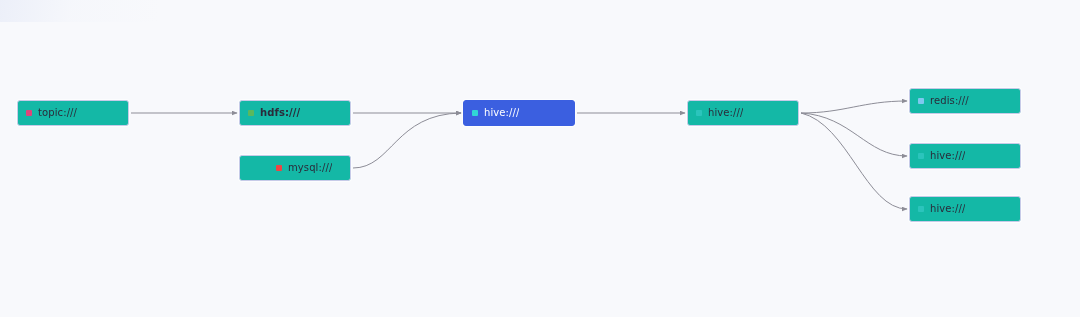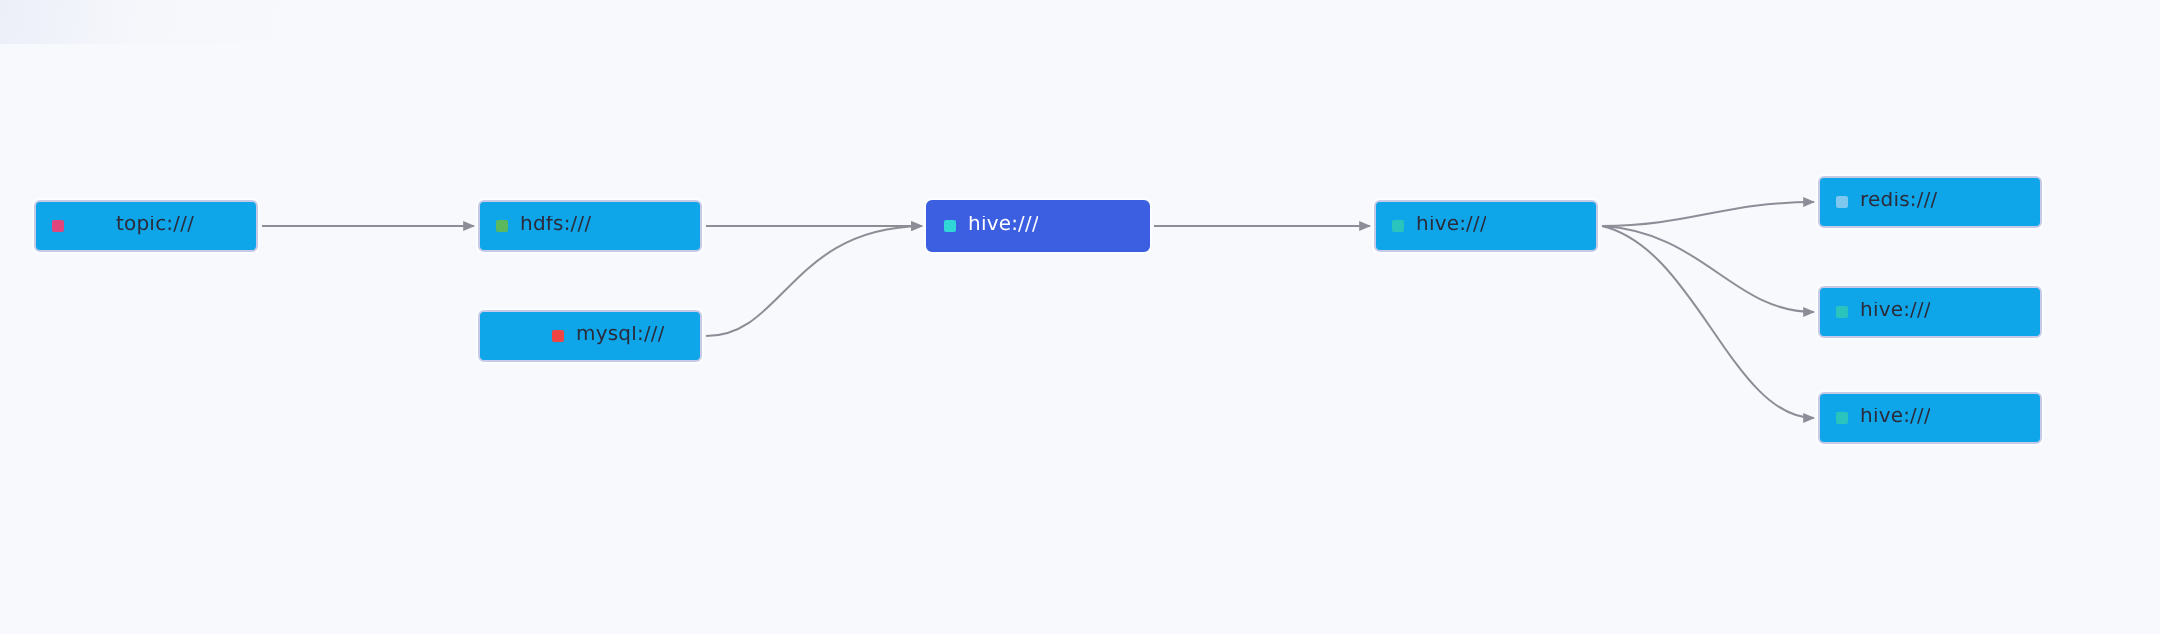--- a/index.html
+++ b/index.html
@@ -26,21 +26,21 @@
     left: 0;
     width: 1080px;
     height: 317px;
     pointer-events: none;
   }
   .node {
     position: absolute;
     box-sizing: border-box;
     display: flex;
     align-items: center;
-    background: #0ea5e9;
+    background: #14b8a6;
     border: 1px solid #c7cbe8;
     border-radius: 3px;
     padding: 0 8px;
     box-shadow: 0 0 0 1px rgba(255,255,255,0.6);
   }
   .node.selected {
     background: #3b5fe0;
     border-color: #3b5fe0;
   }
   .node-marker {
@@ -90,25 +90,25 @@
         <path d="M 353 113 L 461 113" fill="none" stroke="#8d8d97" stroke-width="1" marker-end="url(#arrowhead)"></path>
         <path d="M 353 168 C 392 168 395 114 461 113" fill="none" stroke="#8d8d97" stroke-width="1" marker-end="url(#arrowhead)"></path>
         <path d="M 577 113 L 685 113" fill="none" stroke="#8d8d97" stroke-width="1" marker-end="url(#arrowhead)"></path>
         <path d="M 801 113 C 845 113 862 101 907 101" fill="none" stroke="#8d8d97" stroke-width="1" marker-end="url(#arrowhead)"></path>
         <path d="M 801 113 C 852 116 866 156 907 156" fill="none" stroke="#8d8d97" stroke-width="1" marker-end="url(#arrowhead)"></path>
         <path d="M 801 113 C 848 124 866 209 907 209" fill="none" stroke="#8d8d97" stroke-width="1" marker-end="url(#arrowhead)"></path>
       </g>
   </svg>
 
   <div id="nodes-group">
-      <div class="node" style="left: 17px; top: 100px; width: 112px; height: 26px; gap: 20px;">
+      <div class="node" style="left: 17px; top: 100px; width: 112px; height: 26px;">
         <span class="node-marker" style="background: rgb(224, 69, 123);"></span>
         <span class="node-label">topic:///</span>
       </div>
-      <div class="node" style="left: 239px; top: 100px; width: 112px; height: 26px;">
+      <div class="node" style="left: 239px; top: 100px; width: 112px; height: 26px; font-weight: bold;">
         <span class="node-marker" style="background: rgb(92, 184, 92);"></span>
         <span class="node-label">hdfs:///</span>
       </div>
       <div class="node" style="left: 239px; top: 155px; width: 112px; height: 26px; padding-left: 36px;">
         <span class="node-marker" style="background: rgb(239, 68, 68);"></span>
         <span class="node-label">mysql:///</span>
       </div>
       <div class="node selected" style="left: 463px; top: 100px; width: 112px; height: 26px;">
         <span class="node-marker" style="background: rgb(49, 214, 214);"></span>
         <span class="node-label">hive:///</span>

